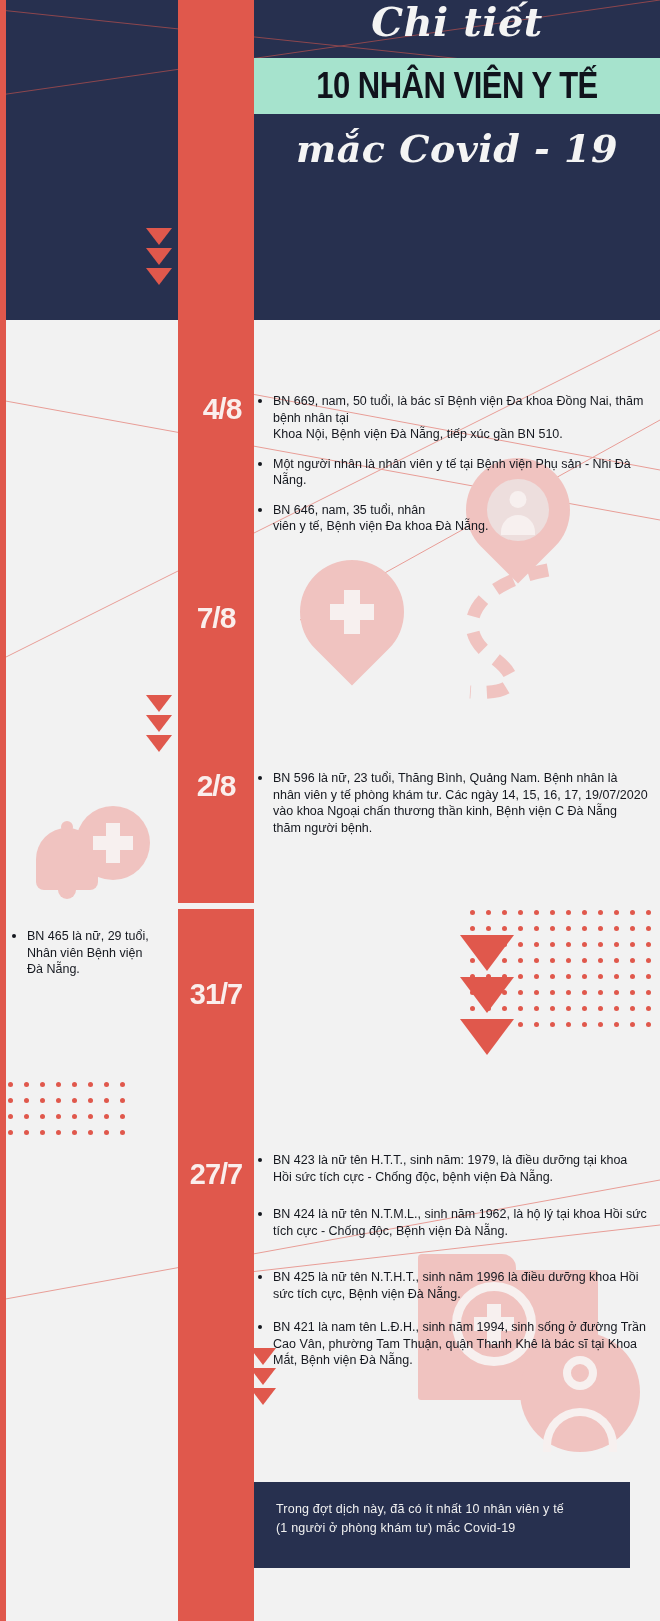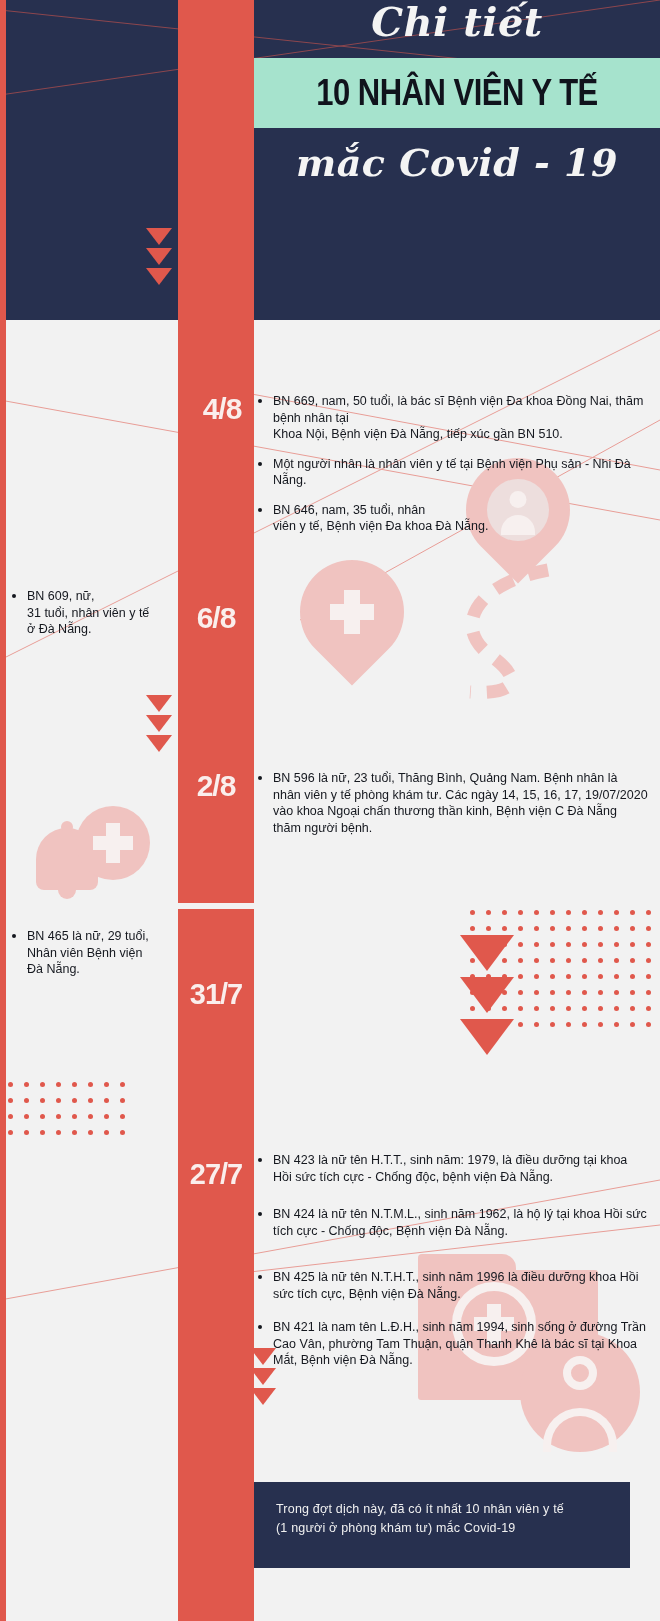--- a/index.html
+++ b/index.html
@@ -49,21 +49,21 @@
     font-style:italic; font-weight:bold;
     color:#f4f4f4;
     text-align:center;
     letter-spacing:.5px;
   }
   .hero-title-1 { font-size:40px; line-height:44px; }
   .hero-title-3 { font-size:38px; line-height:42px; padding-top:14px; }
   .hero-band-box {
     margin-top:14px;
     background:#a6e3cd;
-    height:70px;
+    height:56px;
     display:flex; align-items:center; justify-content:center;
   }
   .hero-title-2 {
     font-family:"Liberation Sans","DejaVu Sans",sans-serif;
     font-weight:bold;
     font-size:31px;
     letter-spacing:-.5px;
     color:#10131c;
     transform:scaleY(1.22);
   }
@@ -525,28 +525,21 @@
   <div class="content-right" style="top:393px;">
     <ul class="bullets">
       <li style="white-space: pre-line;">BN 669, nam, 50 tuổi, là bác sĩ Bệnh viện Đa khoa Đồng Nai, thăm bệnh nhân tại
 Khoa Nội, Bệnh viện Đà Nẵng, tiếp xúc gần BN 510.</li>
       <li>Một người nhân là nhân viên y tế tại Bệnh viện Phụ sản - Nhi Đà Nẵng.</li>
       <li style="white-space: pre-line;">BN 646, nam, 35 tuổi, nhân
 viên y tế, Bệnh viện Đa khoa Đà Nẵng.</li>
     </ul>
   </div>
 
-  <div class="date" style="top:601px;">6/8</div>
-  <div class="content-left" style="top:588px;">
-    <ul class="bullets tight">
-      <li style="white-space: pre-line;">BN 609, nữ,
-31 tuổi, nhân viên y tế
-ở Đà Nẵng.</li>
-    </ul>
-  </div>
+  <div class="date" style="top:601px;">7/8</div>
 
   <div class="date" style="top:769px;">2/8</div>
   <div class="content-right" style="top:770px;">
     <ul class="bullets tight">
       <li>BN 596 là nữ, 23 tuổi, Thăng Bình, Quảng Nam. Bệnh nhân là nhân viên y tế phòng khám tư. Các ngày 14, 15, 16, 17, 19/07/2020 vào khoa Ngoại chấn thương thần kinh, Bệnh viện C Đà Nẵng thăm người bệnh.</li>
     </ul>
   </div>
 
   <div class="date" style="top:978px; font-size:29px;">31/7</div>
   <div class="content-left" style="top:928px;">

